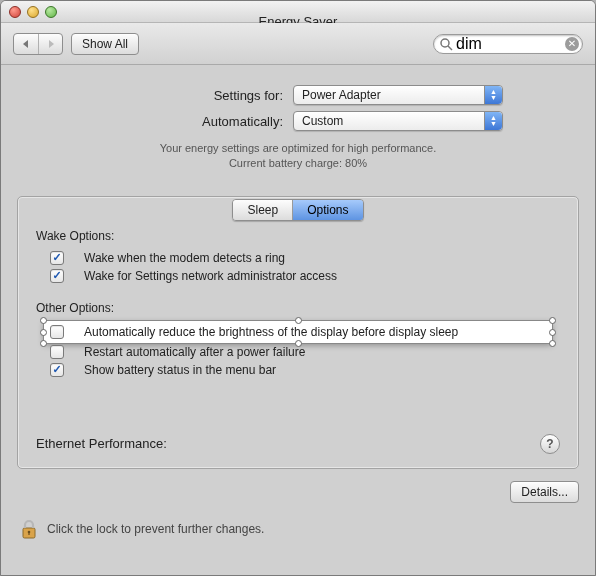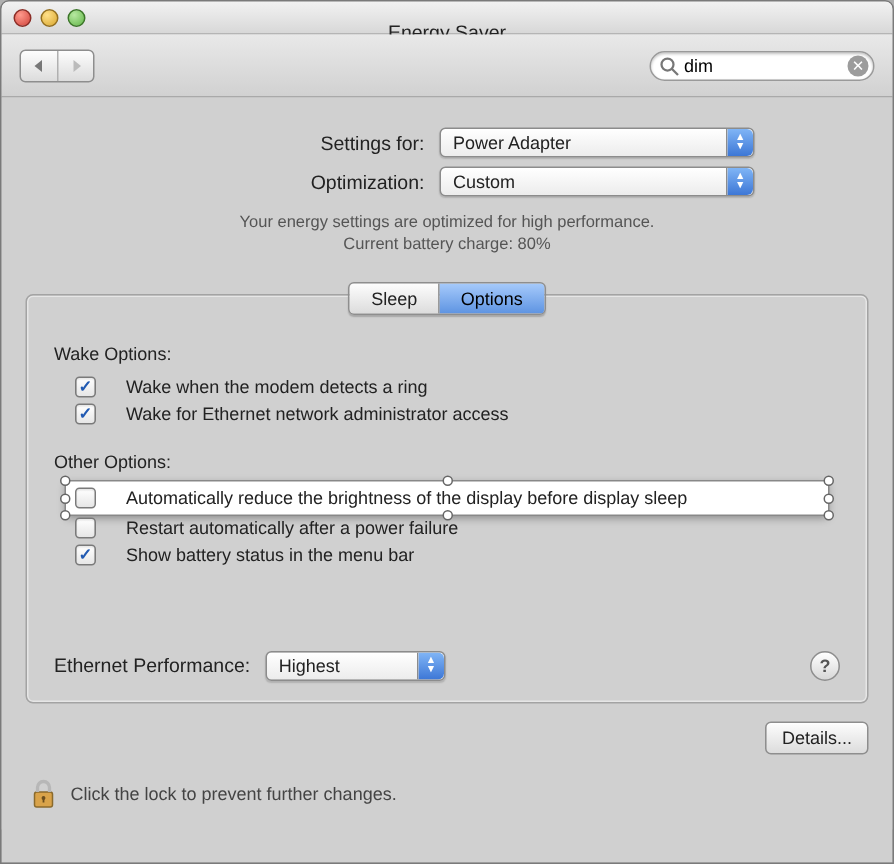--- a/index.html
+++ b/index.html
@@ -91,21 +91,21 @@
   .searchwrap {
     margin-left: auto;
     position: relative;
   }
   .search {
     width: 150px;
     height: 20px;
     border-radius: 10px;
     border: 1px solid #9a9a9a;
     padding: 0 20px 0 22px;
-    font-size: 12px;
+    font-size: 16px;
     background: #fff;
     box-shadow: inset 0 1px 2px rgba(0,0,0,0.25);
   }
   .search-icon {
     position: absolute;
     left: 6px; top: 3px;
     color: #777;
   }
   .clear-icon {
     position: absolute;
@@ -174,21 +174,21 @@
     position: relative;
     z-index: 6;
     height: 12px;
   }
   .segtabs-inner {
     display: inline-flex;
     border: 1px solid #8e8e8e;
     border-radius: 4px;
     overflow: hidden;
     height: 22px;
-    margin-top: 4px;
+    margin-top: 15px;
     box-shadow: 0 1px 1px rgba(0,0,0,0.2);
   }
   .segtabs .tab {
     padding: 0 14px;
     font-size: 12px;
     display: flex; align-items: center;
     background: linear-gradient(#fdfdfd,#dcdcdc);
     cursor: default;
   }
   .segtabs .tab.active {
@@ -317,20 +317,23 @@
         <svg width="10" height="10">
             <path d="M7 1 L2 5 L7 9 Z" fill="#777"></path>
           </svg>
       </div>
       <div class="seg">
         <svg width="10" height="10">
             <path d="M3 1 L8 5 L3 9 Z" fill="#bbb"></path>
           </svg>
       </div>
     </div>
+    <div class="aqua-btn">
+      <span>Show All</span>
+    </div>
     <div class="searchwrap">
       <span class="search-icon">
         <svg width="14" height="14">
             <circle cx="6" cy="6" r="4" stroke="#777" stroke-width="1.5" fill="none"></circle>
             <line x1="9" y1="9" x2="13" y2="13" stroke="#777" stroke-width="1.5"></line>
           </svg>
       </span>
       <input class="search" value="dim" style="">
       <span class="clear-icon">✕</span>
     </div>
@@ -340,21 +343,21 @@
 
     <div class="row right-label">
       <div class="label-right">Settings for:</div>
       <div class="popup">
         <span>Power Adapter</span>
         <span class="arrows">▲<br>▼</span>
       </div>
     </div>
 
     <div class="row right-label">
-      <div class="label-right">Optimization:</div>
+      <div class="label-right">Automatically:</div>
       <div class="popup">
         <span>Custom</span>
         <span class="arrows">▲<br>▼</span>
       </div>
     </div>
 
     <div class="info">
       <span>Your energy settings are optimized for high performance.</span><br>
       <span>Current battery charge: 80%</span>
     </div>
@@ -373,21 +376,21 @@
     <div class="pane">
 
       <div class="section-title">Wake Options:</div>
 
       <div class="check-row">
         <span class="chk checked"></span>
         <span class="lbl">Wake when the modem detects a ring</span>
       </div>
       <div class="check-row">
         <span class="chk checked"></span>
-        <span class="lbl">Wake for Ethernet network administrator access</span>
+        <span class="lbl">Wake for Settings network administrator access</span>
       </div>
 
       <div class="section-title" style="margin-top:16px">Other Options:</div>
 
       <div class="check-row" style="padding-top:4px;padding-bottom:4px">
         <div class="highlight"></div>
         <div class="highlight-handles">
           <div class="handle h-tl"></div>
             <div class="handle h-tm"></div>
             <div class="handle h-tr"></div>
@@ -404,24 +407,20 @@
         <span class="chk"></span>
         <span class="lbl">Restart automatically after a power failure</span>
       </div>
       <div class="check-row">
         <span class="chk checked"></span>
         <span class="lbl">Show battery status in the menu bar</span>
       </div>
 
       <div class="proc-row">
         <span style="font-size:13px">Ethernet Performance:</span>
-        <div class="popup" style="width:120px">
-          <span>Highest</span>
-          <span class="arrows">▲<br>▼</span>
-        </div>
         <div class="help">?</div>
       </div>
     </div>
 
     <div class="bottom-row">
       <div class="spacer"></div>
       <div class="aqua-btn">
         <span>Details...</span>
       </div>
     </div>

